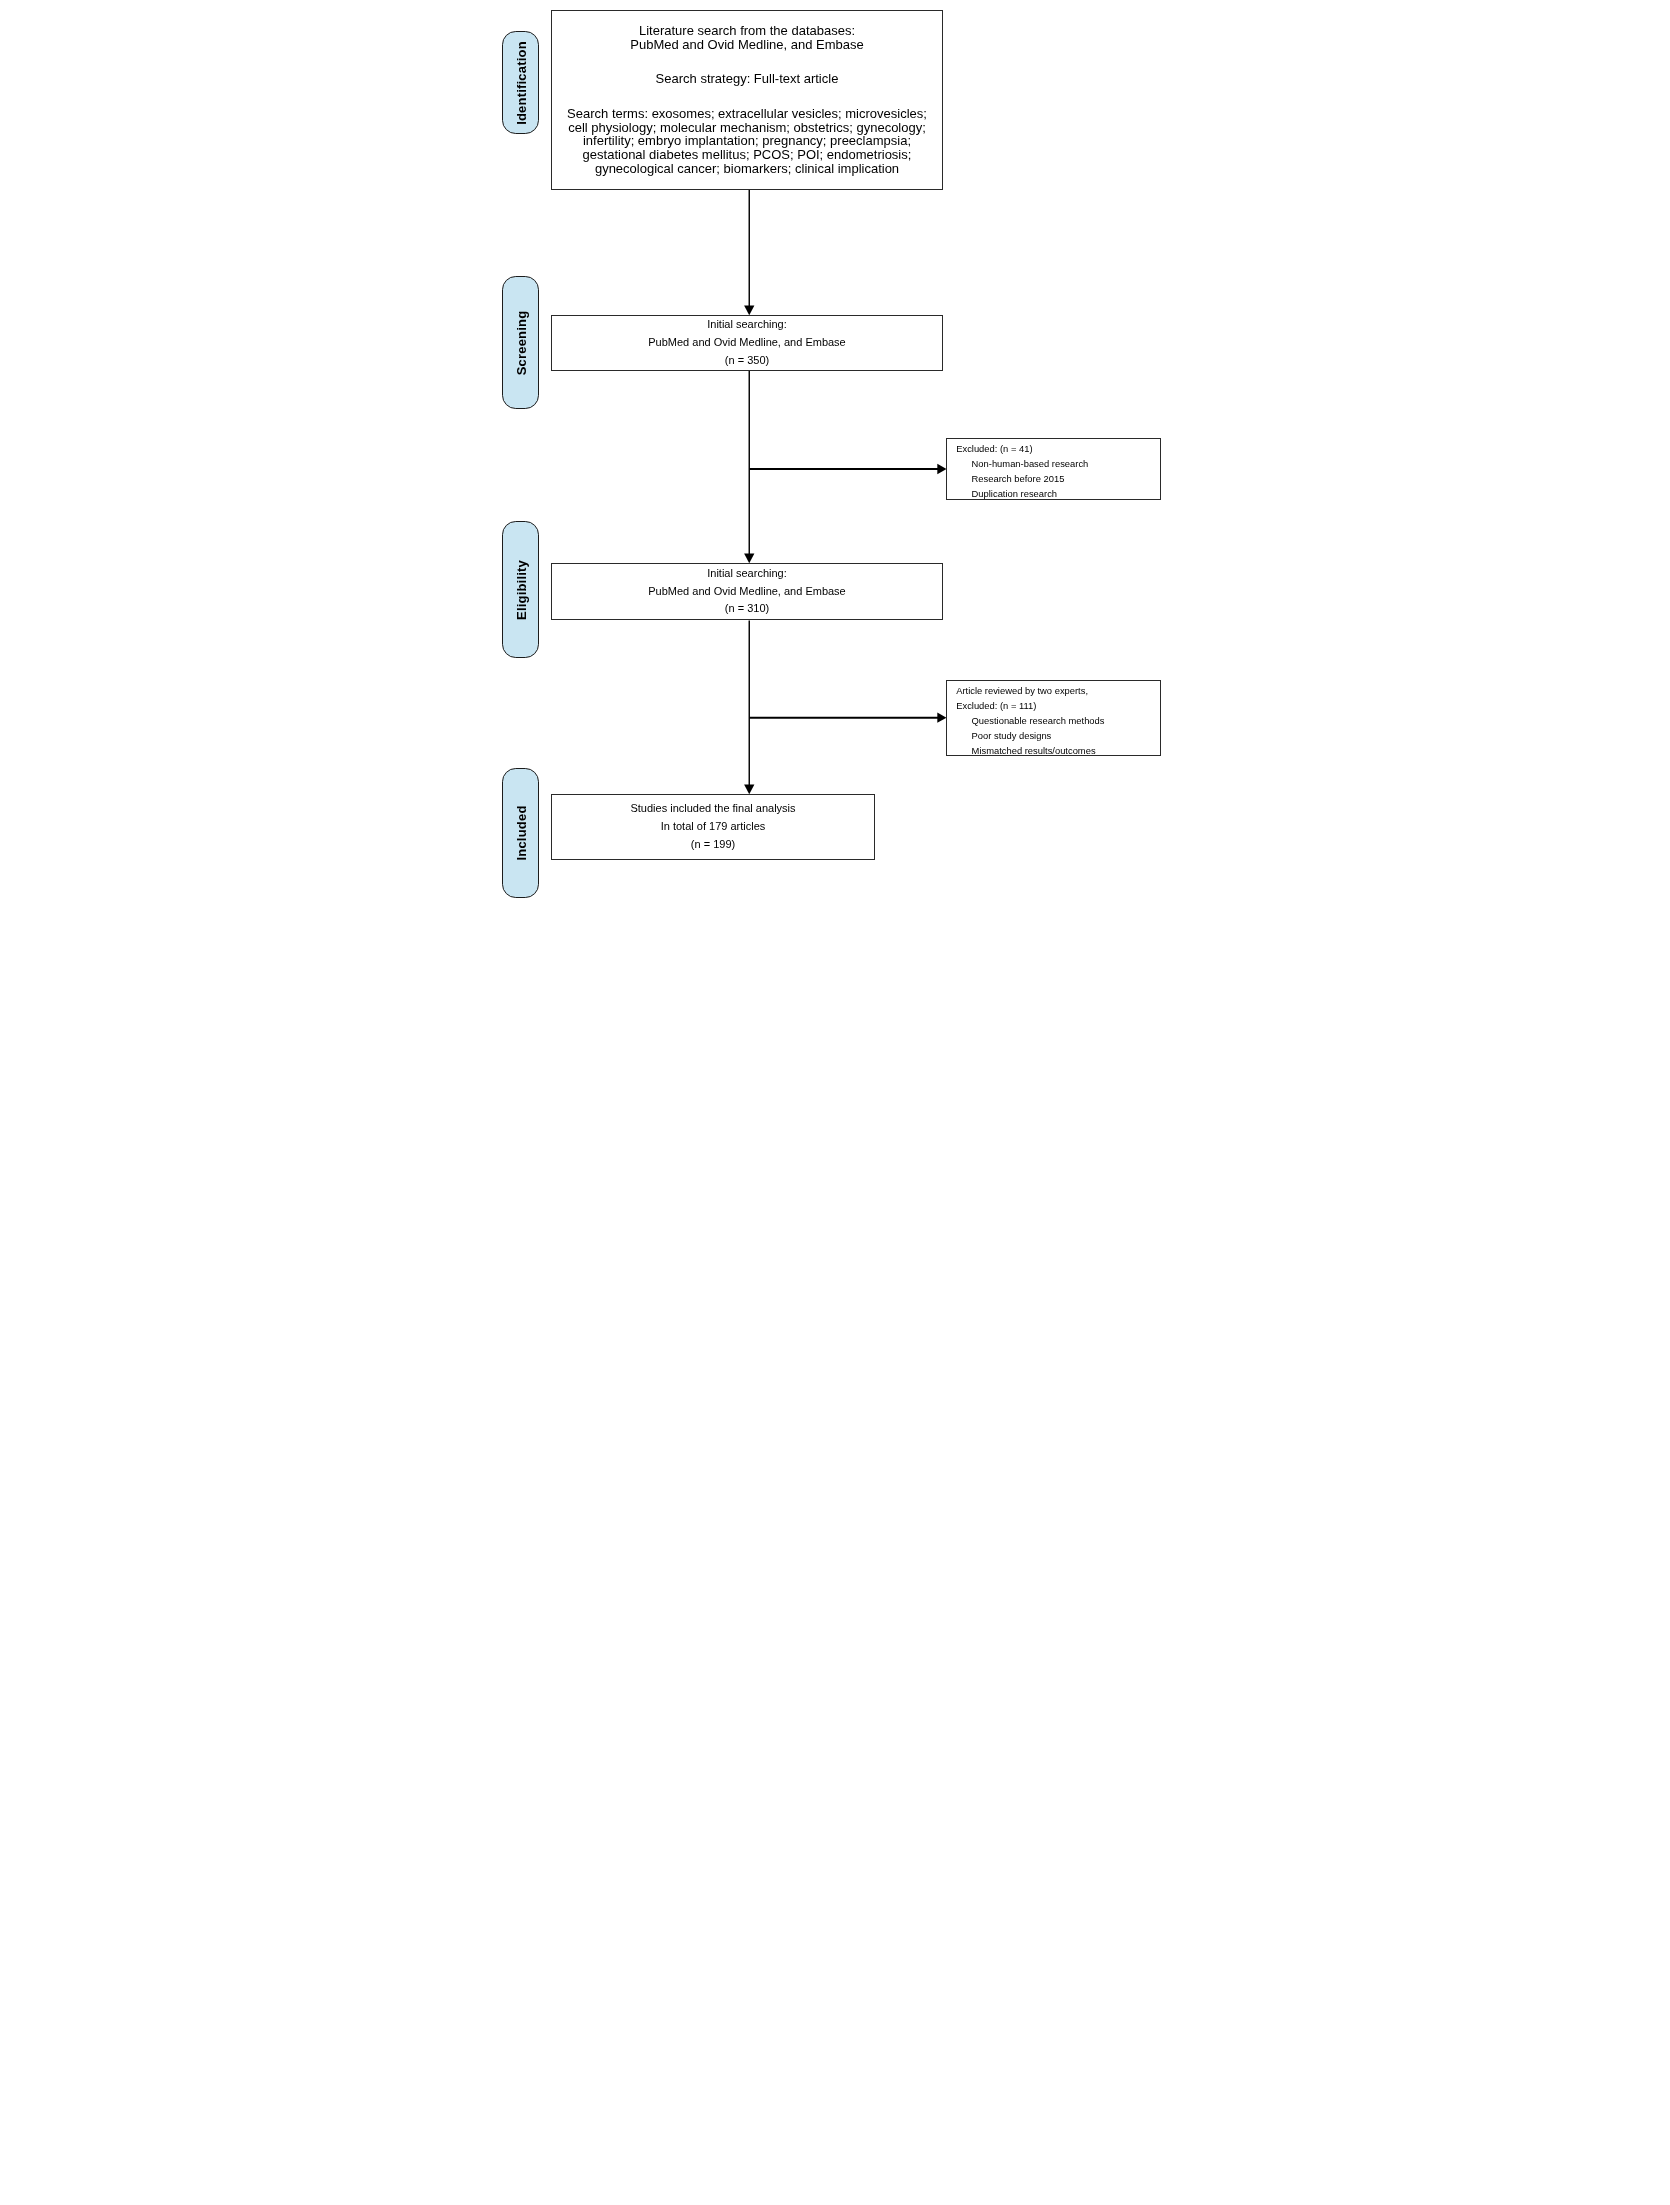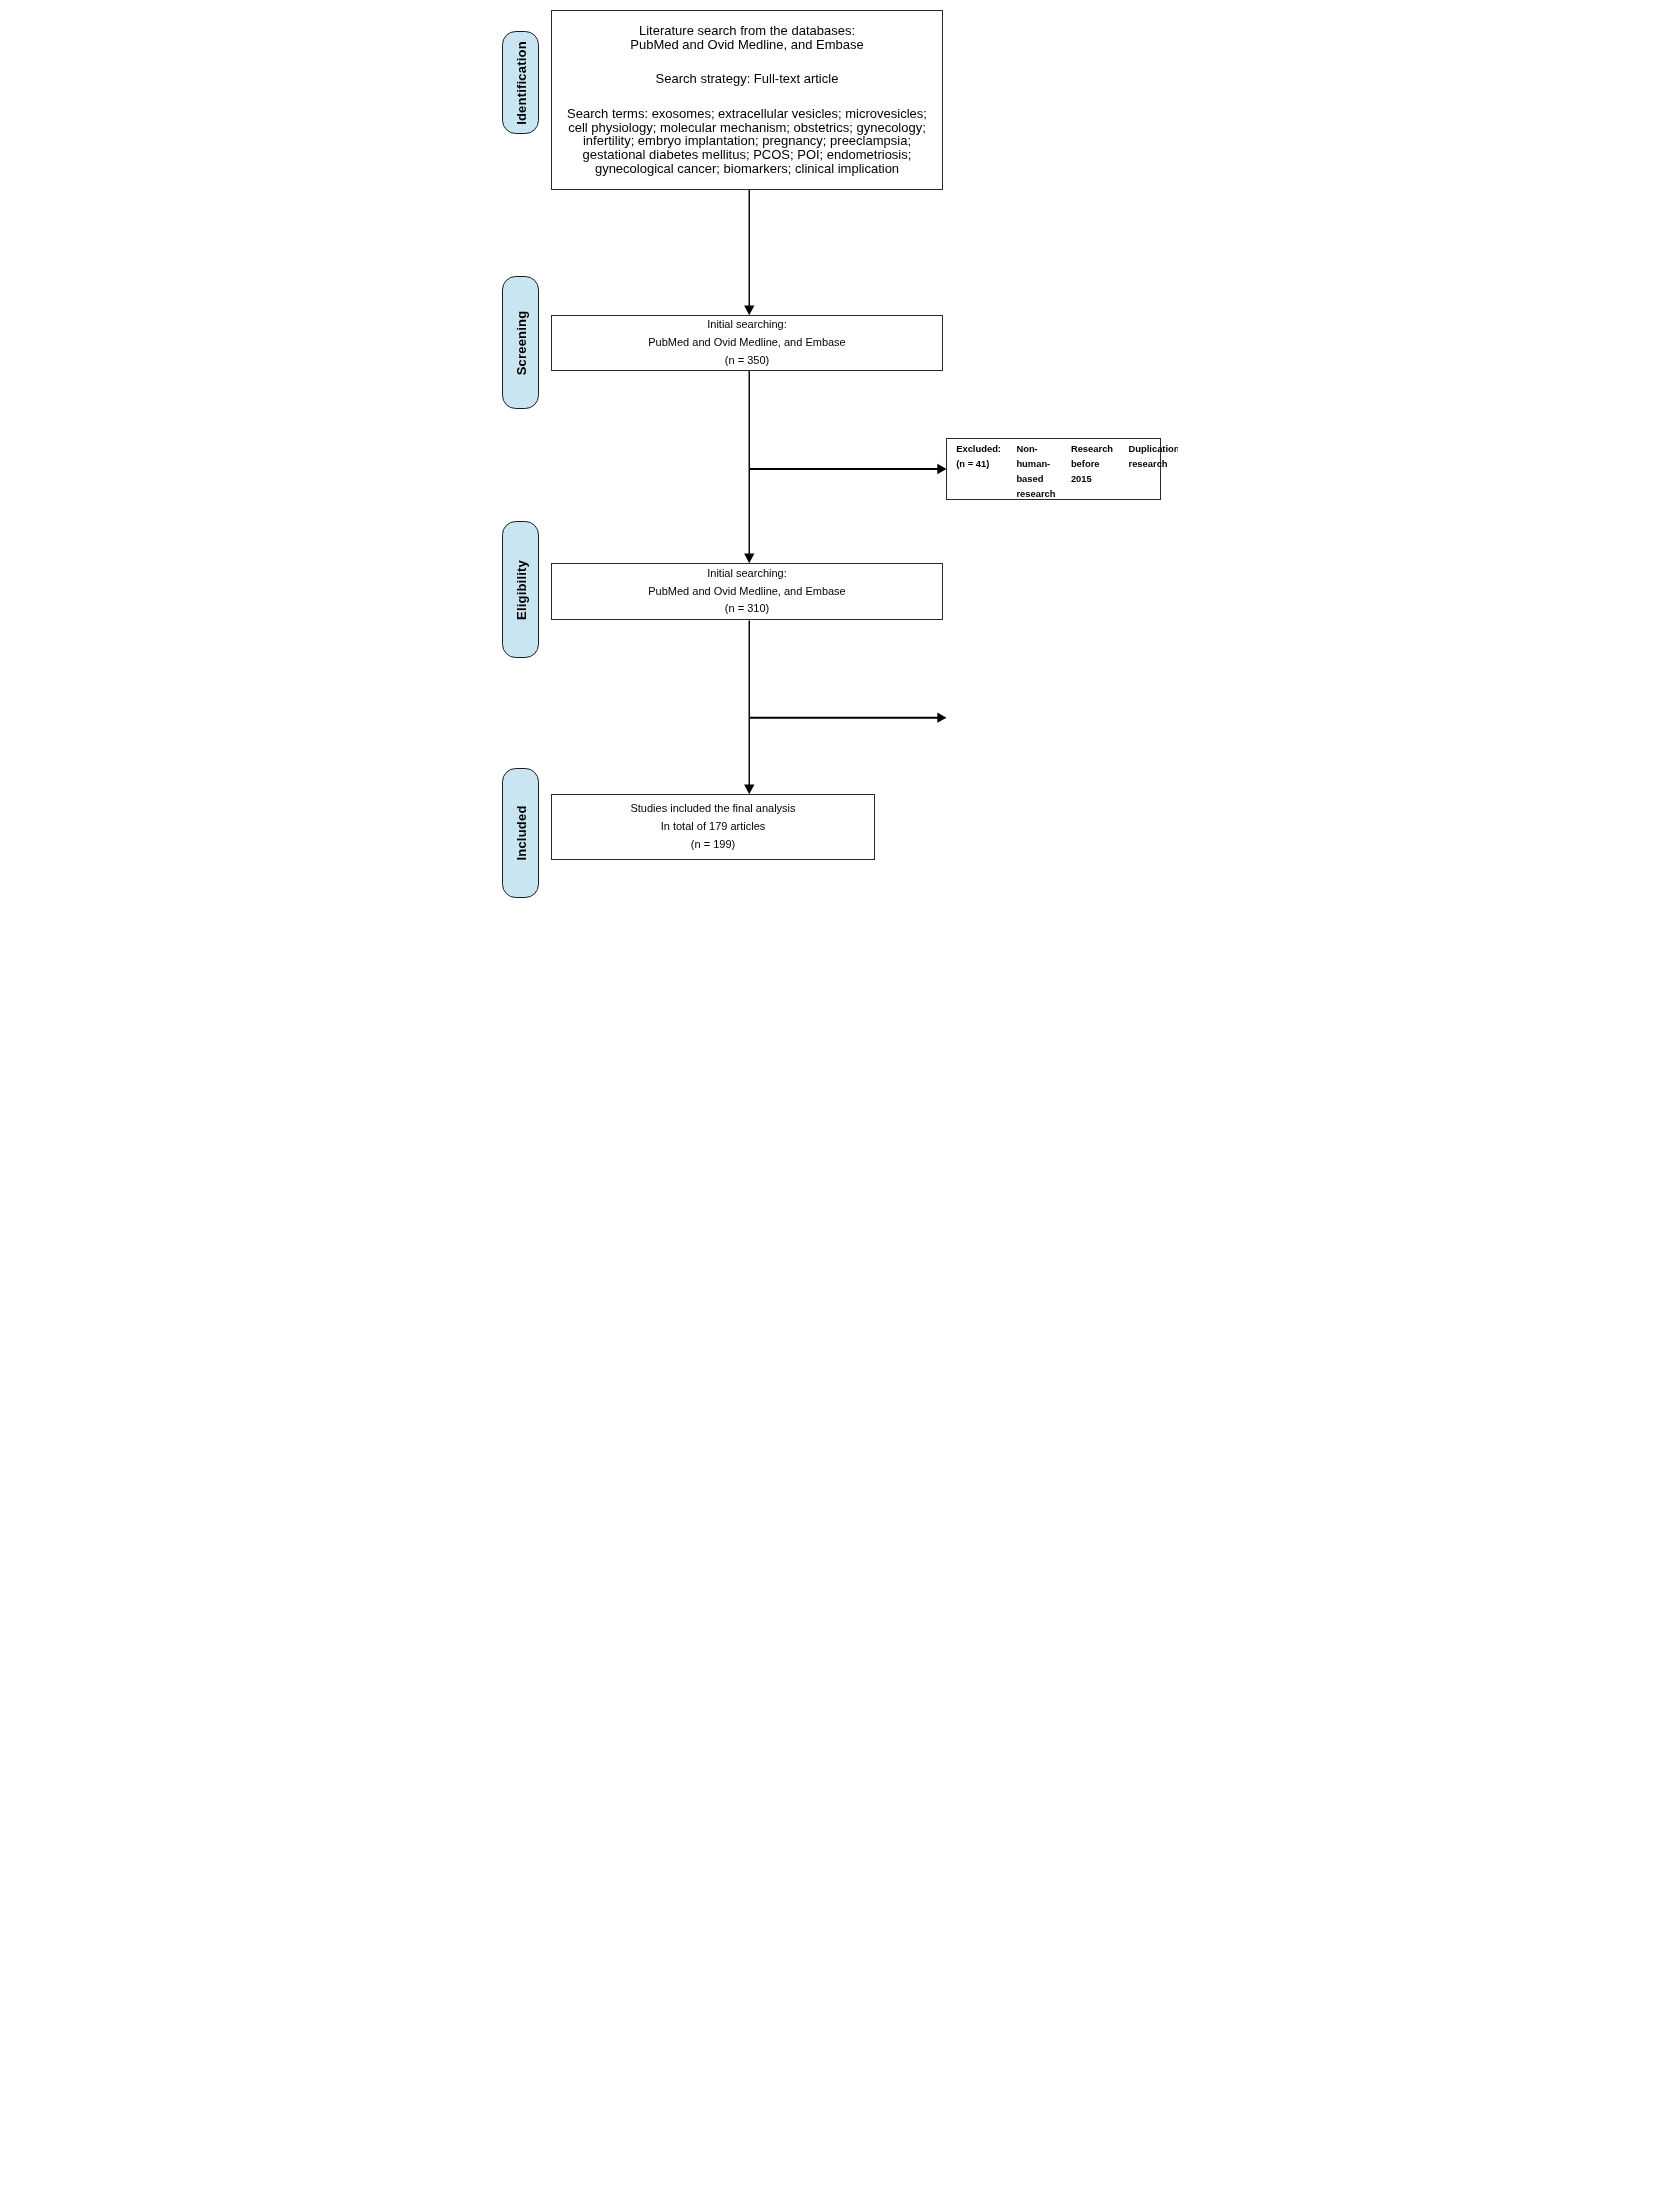--- a/index.html
+++ b/index.html
@@ -37,22 +37,22 @@
   }
   .box.centered{
     display:flex;flex-direction:column;justify-content:center;
     text-align:center;
   }
   .box .line{font-size:11px;line-height:17.7px;}
   .top-box{padding:6.9px 10.3px;justify-content:center;}
   .top-box .line{font-size:13px;line-height:13.7px;}
   .top-box .gap{height:21px;flex:0 0 auto;}
   .side-box{
-    display:flex;flex-direction:row;justify-content:space-between;
-    text-align:left;padding:1.7px 4.6px 1.7px 9.2px;font-weight:bold;
+    display:flex;flex-direction:column;justify-content:space-between;
+    text-align:left;padding:1.7px 4.6px 1.7px 9.2px;
   }
   .side-box .line{font-size:9.4px;line-height:15px;}
   .side-box .indent{padding-left:15.4px;}
 </style>
 </head>
 <body>
 
 <div class="canvas">
 
   <svg class="connectors" viewBox="0 0 1200 1584" xmlns="http://www.w3.org/2000/svg" aria-hidden="true">
@@ -116,20 +116,27 @@
     <div class="line indent">Research before 2015</div>
     <div class="line indent">Duplication research</div>
   </div>
 
   <div class="box centered" style="left:59px;top:563px;width:392px;height:57px;">
     <div class="line">Initial searching:</div>
     <div class="line">PubMed and Ovid Medline, and Embase</div>
     <div class="line">(n = 310)</div>
   </div>
 
+  <div class="box side-box" style="left:454px;top:680px;width:215px;height:76px;">
+    <div class="line">Article reviewed by two experts,</div>
+    <div class="line">Excluded: (n = 111)</div>
+    <div class="line indent">Questionable research methods</div>
+    <div class="line indent">Poor study designs</div>
+    <div class="line indent">Mismatched results/outcomes</div>
+  </div>
 
   <div class="box centered" style="left:59px;top:794px;width:324px;height:66px;">
     <div class="line">Studies included the final analysis</div>
     <div class="line">In total of 179 articles</div>
     <div class="line">(n = 199)</div>
   </div>
 
 </div>
 
 

